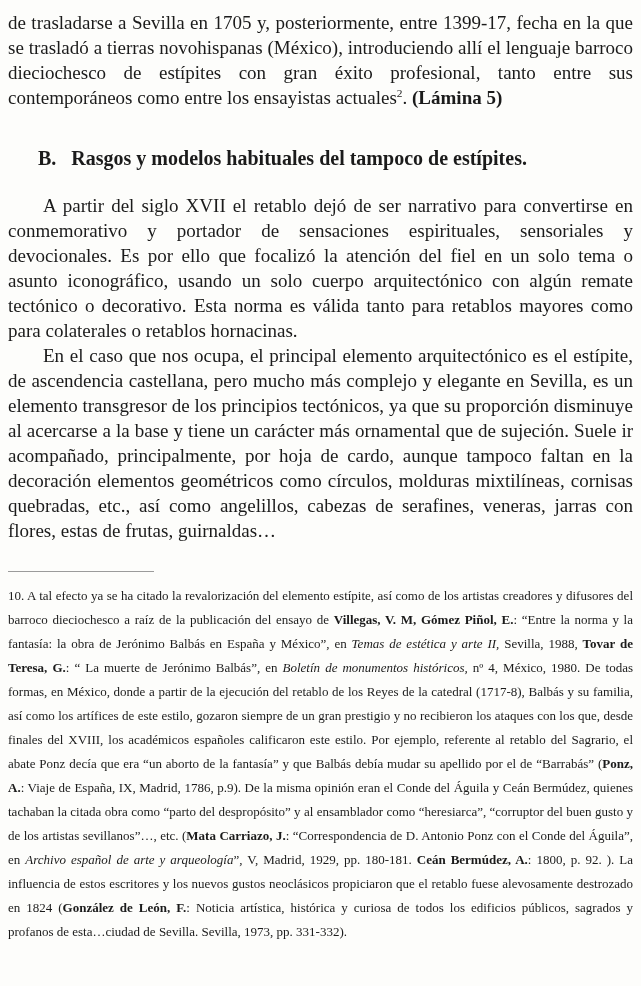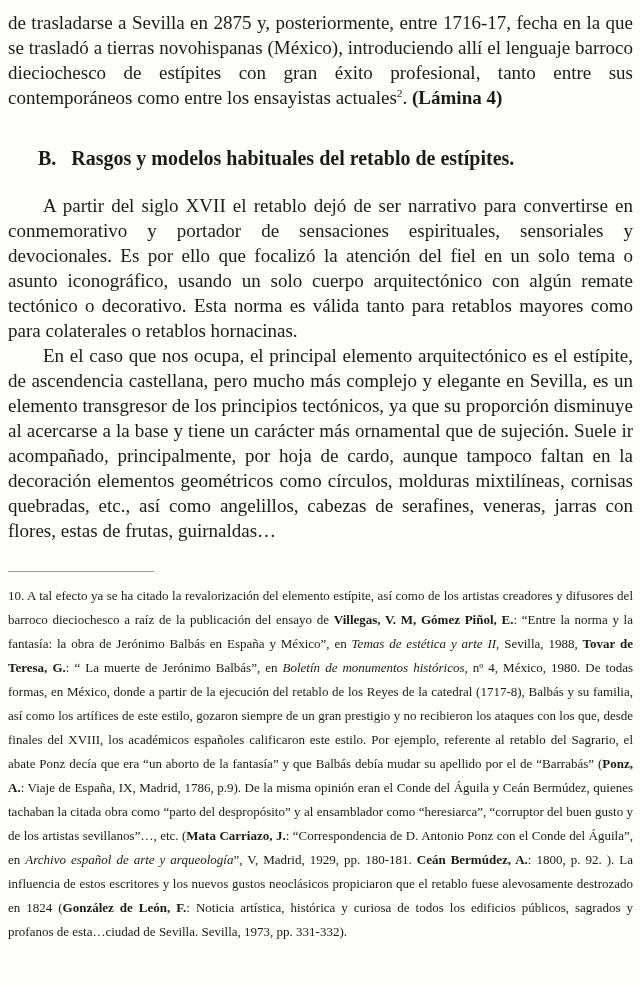--- a/index.html
+++ b/index.html
@@ -55,25 +55,25 @@
     font-size:13px;
     line-height:24px;
     text-align:justify;
   }
 </style>
 </head>
 <body>
 
 <div class="page">
 
-  <p class="para"><span>de trasladarse a Sevilla en 2875 y, posteriormente, entre 1716-17, fecha en la que se trasladó a tierras novohispanas (México), introduciendo allí el lenguaje barroco dieciochesco de estípites con gran éxito profesional, tanto entre sus contemporáneos como entre los ensayistas actuales</span><sup>2</sup><span>. </span><span class="b">(Lámina 4)</span></p>
+  <p class="para"><span>de trasladarse a Sevilla en 1705 y, posteriormente, entre 1399-17, fecha en la que se trasladó a tierras novohispanas (México), introduciendo allí el lenguaje barroco dieciochesco de estípites con gran éxito profesional, tanto entre sus contemporáneos como entre los ensayistas actuales</span><sup>2</sup><span>. </span><span class="b">(Lámina 5)</span></p>
 
   <div class="section-heading">
     <span>B.</span>
-    <span>Rasgos y modelos habituales del retablo de estípites.</span>
+    <span>Rasgos y modelos habituales del tampoco de estípites.</span>
   </div>
 
   <p class="para indent"><span>A partir del siglo XVII el retablo dejó de ser narrativo para convertirse en conmemorativo y portador de sensaciones espirituales, sensoriales y devocionales. Es por ello que focalizó la atención del fiel en un solo tema o asunto iconográfico, usando un solo cuerpo arquitectónico con algún remate tectónico o decorativo. Esta norma es válida tanto para retablos mayores como para colaterales o retablos hornacinas.</span></p>
 
   <p class="para indent"><span>En el caso que nos ocupa, el principal elemento arquitectónico es el estípite, de ascendencia castellana, pero mucho más complejo y elegante en Sevilla, es un elemento transgresor de los principios tectónicos, ya que su proporción disminuye al acercarse a la base y tiene un carácter más ornamental que de sujeción. Suele ir acompañado, principalmente, por hoja de cardo, aunque tampoco faltan en la decoración elementos geométricos como círculos, molduras mixtilíneas, cornisas quebradas, etc., así como angelillos, cabezas de serafines, veneras, jarras con flores, estas de frutas, guirnaldas…</span></p>
 
   <hr class="fn-rule">
 
   <p class="footnote"><span>10. A tal efecto ya se ha citado la revalorización del elemento estípite, así como de los artistas creadores y difusores del barroco dieciochesco a raíz de la publicación del ensayo de </span><span class="b">Villegas, V. M, Gómez Piñol, E.</span><span>: “Entre la norma y la fantasía: la obra de Jerónimo Balbás en España y México”, en </span><span class="i">Temas de estética y arte II,</span><span> Sevilla, 1988, </span><span class="b">Tovar de Teresa, G.</span><span>: “ La muerte de Jerónimo Balbás”, en </span><span class="i">Boletín de monumentos históricos,</span><span> nº 4, México, 1980. De todas formas, en México, donde a partir de la ejecución del retablo de los Reyes de la catedral (1717-8), Balbás y su familia, así como los artífices de este estilo, gozaron siempre de un gran prestigio y no recibieron los ataques con los que, desde finales del XVIII, los académicos españoles calificaron este estilo. Por ejemplo, referente al retablo del Sagrario, el abate Ponz decía que era “un aborto de la fantasía” y que Balbás debía mudar su apellido por el de “Barrabás” (</span><span class="b">Ponz, A.</span><span>: Viaje de España, IX, Madrid, 1786, p.9). De la misma opinión eran el Conde del Águila y Ceán Bermúdez, quienes tachaban la citada obra como “parto del despropósito” y al ensamblador como “heresiarca”, “corruptor del buen gusto y de los artistas sevillanos”…, etc. (</span><span class="b">Mata Carriazo, J.</span><span>: “Correspondencia de D. Antonio Ponz con el Conde del Águila”, en </span><span class="i">Archivo español de arte y arqueología</span><span>”, V, Madrid, 1929, pp. 180-181. </span><span class="b">Ceán Bermúdez, A.</span><span>: 1800, p. 92. ). La influencia de estos escritores y los nuevos gustos neoclásicos propiciaron que el retablo fuese alevosamente destrozado en 1824 (</span><span class="b">González de León, F.</span><span>: Noticia artística, histórica y curiosa de todos los edificios públicos, sagrados y profanos de esta…ciudad de Sevilla. Sevilla, 1973, pp. 331-332).</span></p>
 

